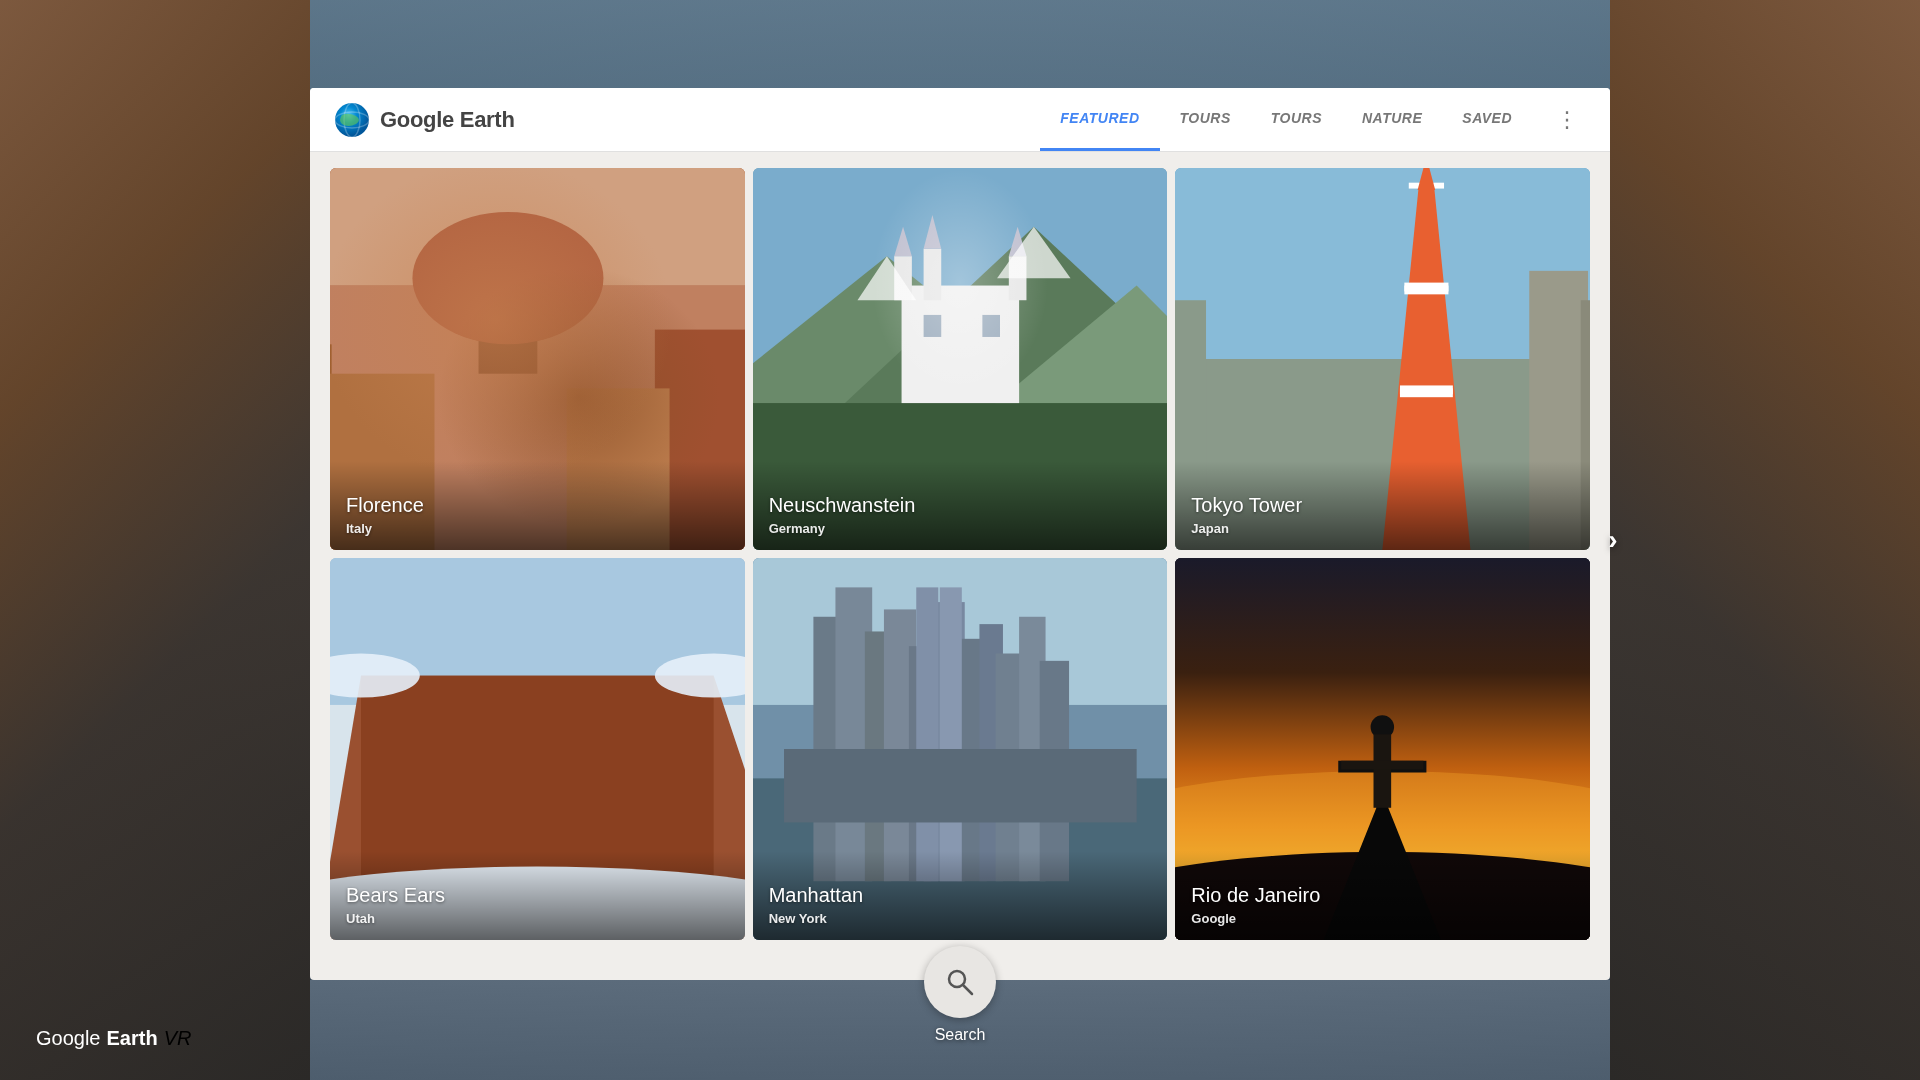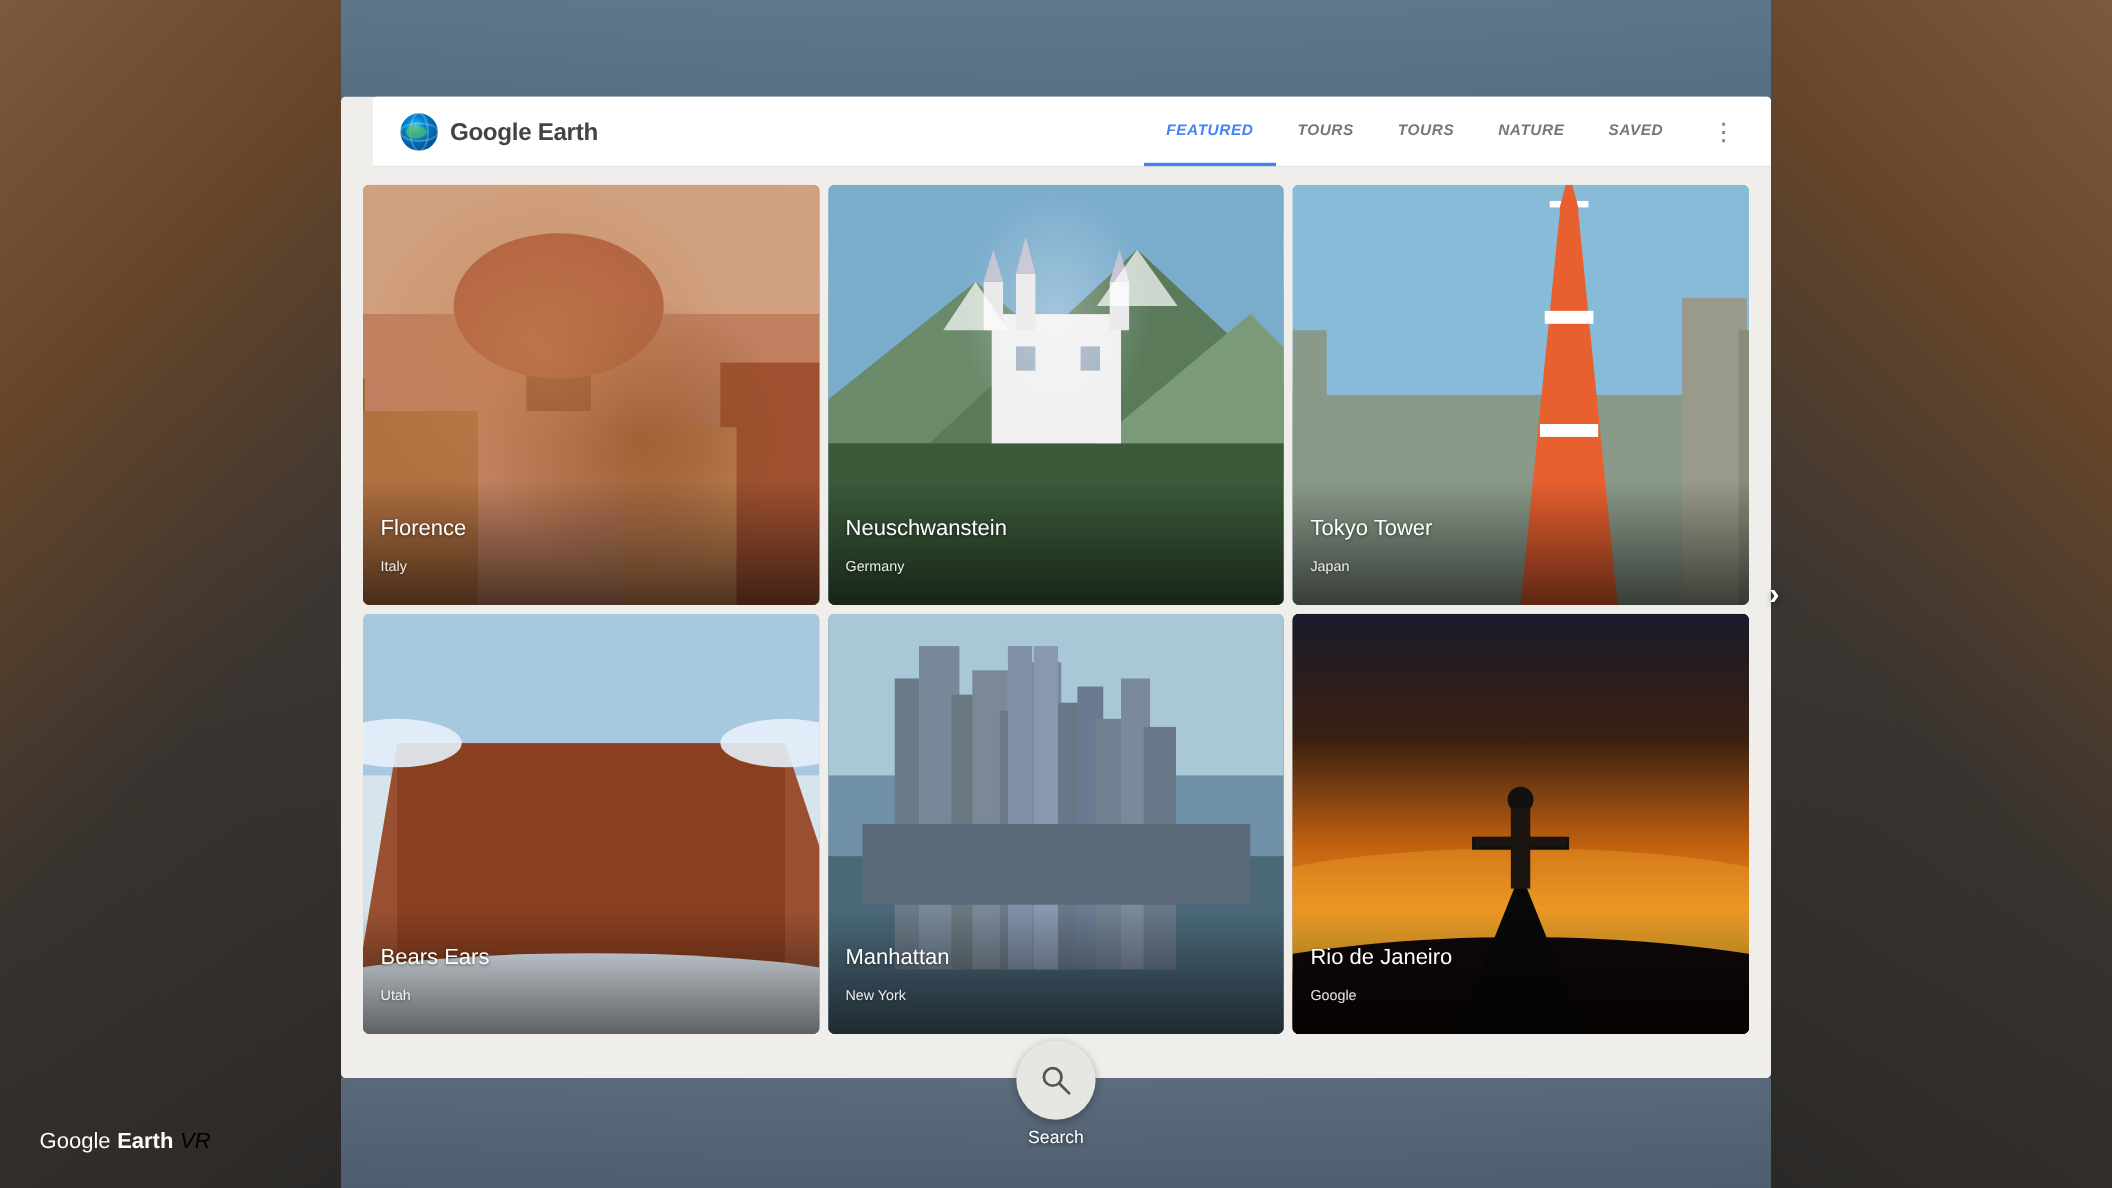--- a/index.html
+++ b/index.html
@@ -72,21 +72,20 @@
     
     .header {
       background: white;
       display: flex;
       align-items: center;
       padding: 0 24px;
       height: 64px;
       border-radius: 4px 4px 0 0;
       border-bottom: 1px solid #e0e0e0;
       flex-shrink: 0;
-      margin-left: 29px;
     }
 
     .logo-area {
       display: flex;
       align-items: center;
       gap: 10px;
       margin-right: auto;
     }
 
     .logo-icon {
@@ -207,38 +206,38 @@
     }
 
     
     .card-rio .card-bg {
       background: linear-gradient(180deg, #1a1a2a 0%, #3a2a1a 20%, #8a4a10 40%, #d07020 55%, #e89030 65%, #f0a840 75%, #e8c060 85%, #2a1a0a 90%, #1a1008 100%);
     }
 
     .card-label {
       position: absolute;
       bottom: 0; left: 0; right: 0;
-      padding: 32px 16px 28px 16px;
+      padding: 32px 16px 14px 16px;
       background: linear-gradient(0deg, rgba(0,0,0,0.6) 0%, transparent 100%);
       color: white;
       z-index: 2;
     }
 
     .card-title {
       font-size: 20px;
       font-weight: 500;
       line-height: 1.2;
       text-shadow: 0 1px 3px rgba(0,0,0,0.5);
     }
 
     .card-subtitle {
       font-size: 13px;
-      font-weight: 400;
+      font-weight: 700;
       opacity: 0.9;
-      margin-top: 15px;
+      margin-top: 4px;
       text-shadow: 0 1px 3px rgba(0,0,0,0.5);
     }
 
     
     .pagination {
       display: flex;
       justify-content: center;
       align-items: center;
       gap: 8px;
       padding: 10px 0 14px 0;

